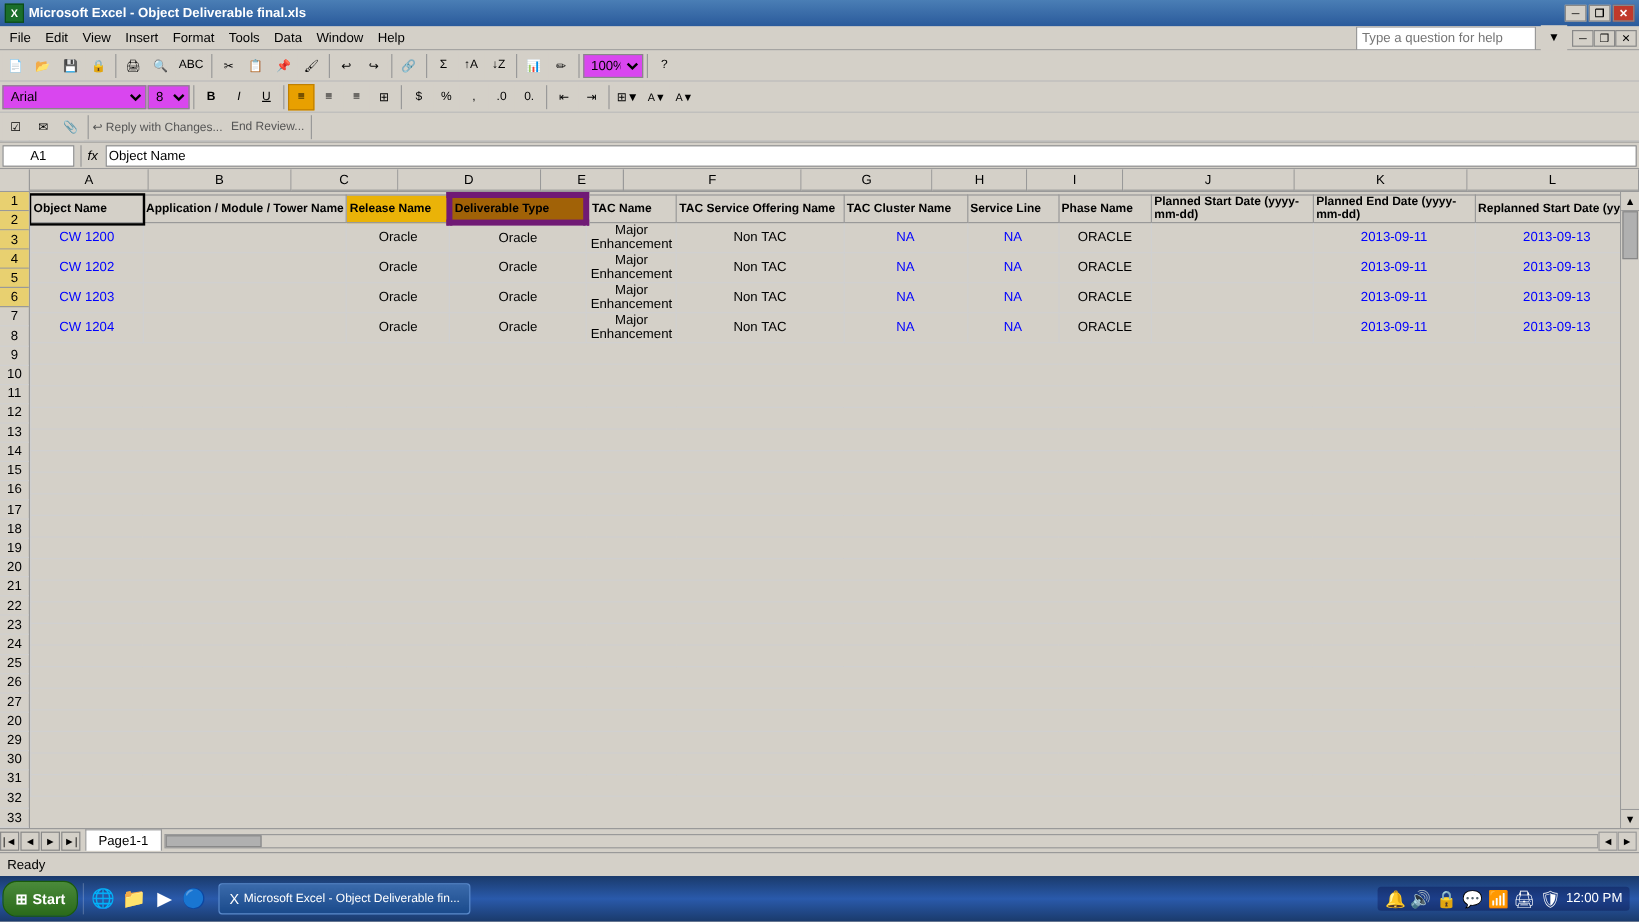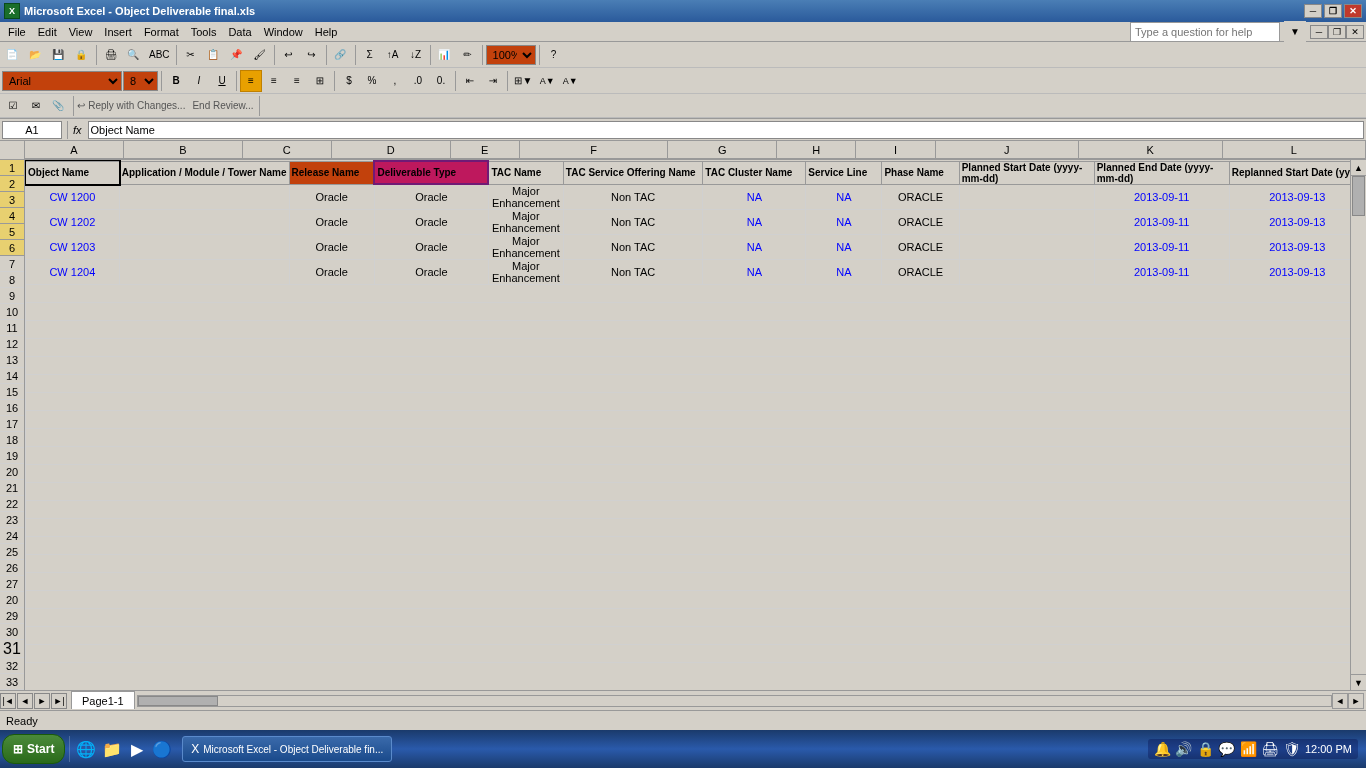--- a/index.html
+++ b/index.html
@@ -55,21 +55,21 @@
       align-items: center;
       justify-content: center;
       cursor: pointer;
       font-size: 10px;
       padding: 0 2px;
     }
     .tb-separator { width: 1px; height: 20px; background: #999; margin: 0 2px; }
     .tb-input {
       height: 20px;
       border: 1px solid #888;
-      background: #c2410c;
+      background: #d946ef;
       font-size: 11px;
       padding: 0 2px;
     }
     .font-name-box { width: 120px; }
     .font-size-box { width: 35px; }
     .zoom-box { width: 50px; }
     .question-box { width: 150px; border: 1px solid #999; background: white; height: 20px; font-size: 11px; padding: 0 4px; color: #666; }
 
     
     .formula-bar {
@@ -381,43 +381,43 @@
           <div style="height:18px;border-bottom:1px solid #d0d0d0;display:flex;align-items:center;justify-content:center;font-size:11px;cursor:pointer;">21</div>
           <div style="height:18px;border-bottom:1px solid #d0d0d0;display:flex;align-items:center;justify-content:center;font-size:11px;cursor:pointer;">22</div>
           <div style="height:18px;border-bottom:1px solid #d0d0d0;display:flex;align-items:center;justify-content:center;font-size:11px;cursor:pointer;">23</div>
           <div style="height:18px;border-bottom:1px solid #d0d0d0;display:flex;align-items:center;justify-content:center;font-size:11px;cursor:pointer;">24</div>
           <div style="height:18px;border-bottom:1px solid #d0d0d0;display:flex;align-items:center;justify-content:center;font-size:11px;cursor:pointer;">25</div>
           <div style="height:18px;border-bottom:1px solid #d0d0d0;display:flex;align-items:center;justify-content:center;font-size:11px;cursor:pointer;">26</div>
           <div style="height:18px;border-bottom:1px solid #d0d0d0;display:flex;align-items:center;justify-content:center;font-size:11px;cursor:pointer;">27</div>
           <div style="height:18px;border-bottom:1px solid #d0d0d0;display:flex;align-items:center;justify-content:center;font-size:11px;cursor:pointer;">20</div>
           <div style="height:18px;border-bottom:1px solid #d0d0d0;display:flex;align-items:center;justify-content:center;font-size:11px;cursor:pointer;">29</div>
           <div style="height:18px;border-bottom:1px solid #d0d0d0;display:flex;align-items:center;justify-content:center;font-size:11px;cursor:pointer;">30</div>
-          <div style="height:18px;border-bottom:1px solid #d0d0d0;display:flex;align-items:center;justify-content:center;font-size:16px;cursor:pointer;">31</div>
+          <div style="height:18px;border-bottom:1px solid #d0d0d0;display:flex;align-items:center;justify-content:center;font-size:11px;cursor:pointer;">31</div>
           <div style="height:18px;border-bottom:1px solid #d0d0d0;display:flex;align-items:center;justify-content:center;font-size:11px;cursor:pointer;">32</div>
           <div style="height:18px;border-bottom:1px solid #d0d0d0;display:flex;align-items:center;justify-content:center;font-size:11px;cursor:pointer;">33</div>
         </div>
 
         <div style="flex:1;overflow:hidden;position:relative;">
 
           <div style="position:absolute;right:0;top:0;bottom:0;width:16px;background:#d4d0c8;border-left:1px solid #999;display:flex;flex-direction:column;">
             <div style="width:100%;height:16px;background:#d4d0c8;border-bottom:1px solid #999;display:flex;align-items:center;justify-content:center;font-size:9px;cursor:pointer;">▲</div>
             <div style="flex:1;background:#d4d0c8;position:relative;">
               <div style="position:absolute;top:0;left:1px;right:1px;height:40px;background:#b0b0b0;border:1px solid #888;"></div>
             </div>
             <div style="width:100%;height:16px;background:#d4d0c8;border-top:1px solid #999;display:flex;align-items:center;justify-content:center;font-size:9px;cursor:pointer;">▼</div>
           </div>
 
           <table style="border-collapse:collapse;table-layout:fixed;font-size:11px;">
 
             <tbody>
                 <tr>
               <td style="width:100px;height:18px;background:#d4d0c8;border:1px solid #999;font-size:10px;padding:0 2px;font-weight:bold;outline:2px solid #000;">Object Name</td>
               <td style="width:120px;height:18px;background:#d4d0c8;border:1px solid #999;font-size:10px;padding:0 2px;font-weight:bold;white-space:nowrap;overflow:hidden;">Application / Module / Tower Name</td>
-              <td style="width:90px;height:18px;background:#c2410c;border:1px solid #999;font-size:10px;padding:0 2px;font-weight:bold;">Release Name</td>
-              <td style="width:120px;height:18px;background:#be185d;border:2px solid #701a75;font-size:10px;padding:0 2px;font-weight:bold;">Deliverable Type</td>
+              <td style="width:90px;height:18px;background:#eab308;border:1px solid #999;font-size:10px;padding:0 2px;font-weight:bold;">Release Name</td>
+              <td style="width:120px;height:18px;background:#a16207;border:5px solid #701a75;font-size:10px;padding:0 2px;font-weight:bold;">Deliverable Type</td>
               <td style="width:70px;height:18px;background:#d4d0c8;border:1px solid #999;font-size:10px;padding:0 2px;font-weight:bold;">TAC Name</td>
               <td style="width:150px;height:18px;background:#d4d0c8;border:1px solid #999;font-size:10px;padding:0 2px;font-weight:bold;">TAC Service Offering Name</td>
               <td style="width:110px;height:18px;background:#d4d0c8;border:1px solid #999;font-size:10px;padding:0 2px;font-weight:bold;">TAC Cluster Name</td>
               <td style="width:80px;height:18px;background:#d4d0c8;border:1px solid #999;font-size:10px;padding:0 2px;font-weight:bold;">Service Line</td>
               <td style="width:80px;height:18px;background:#d4d0c8;border:1px solid #999;font-size:10px;padding:0 2px;font-weight:bold;">Phase Name</td>
               <td style="width:145px;height:18px;background:#d4d0c8;border:1px solid #999;font-size:10px;padding:0 2px;font-weight:bold;">Planned Start Date (yyyy-mm-dd)</td>
               <td style="width:145px;height:18px;background:#d4d0c8;border:1px solid #999;font-size:10px;padding:0 2px;font-weight:bold;">Planned End Date (yyyy-mm-dd)</td>
               <td style="width:145px;height:18px;background:#d4d0c8;border:1px solid #999;font-size:10px;padding:0 2px;font-weight:bold;">Replanned Start Date (yyy</td>
             </tr>
 

